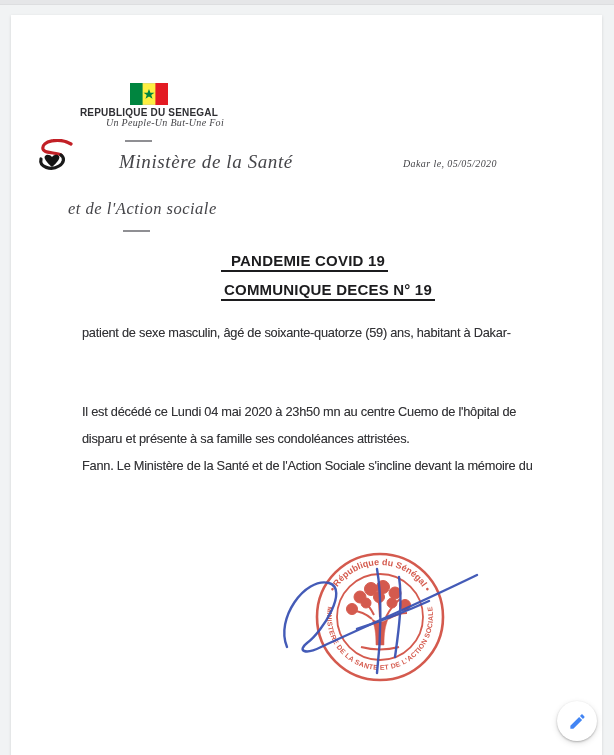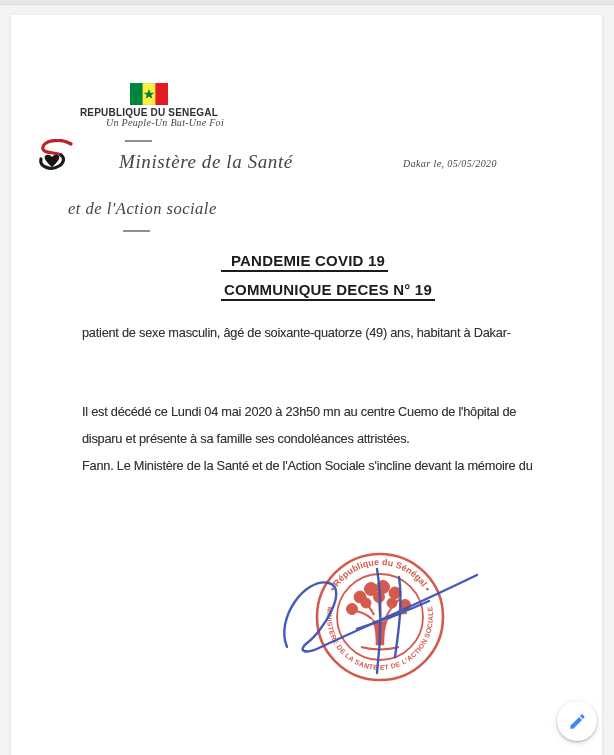--- a/index.html
+++ b/index.html
@@ -121,21 +121,21 @@
     <div class="dateline script">Dakar le, 05/05/2020</div>
     <div class="ministry-2 script">et de l'Action sociale</div>
     <div class="divider divider-2"></div>
 
     <div class="titles">
       <div class="t first"><span>PANDEMIE COVID 19</span></div>
       <div class="t"><span>COMMUNIQUE DECES N° 19</span></div>
     </div>
 
     <div class="para para-1">
-      <span class="line">patient de sexe masculin, âgé de soixante-quatorze (49) ans, habitant à Dakar-</span>
+      <span class="line">patient de sexe masculin, âgé de soixante-quatorze (59) ans, habitant à Dakar-</span>
     </div>
     <div class="para para-2">
       <span class="line">Il est décédé ce Lundi 04 mai 2020 à 23h50 mn au centre Cuemo de l'hôpital de</span>
       <span class="line">disparu et présente à sa famille ses condoléances attristées.</span>
       <span class="line">Fann. Le Ministère de la Santé et de l'Action Sociale s'incline devant la mémoire du</span>
     </div>
 
     <svg class="stamp-area" viewBox="0 0 220 165">
       <g opacity="0.9">
         <circle cx="107" cy="86" r="63" fill="none" stroke="#d0493b" stroke-width="2.6"></circle>

